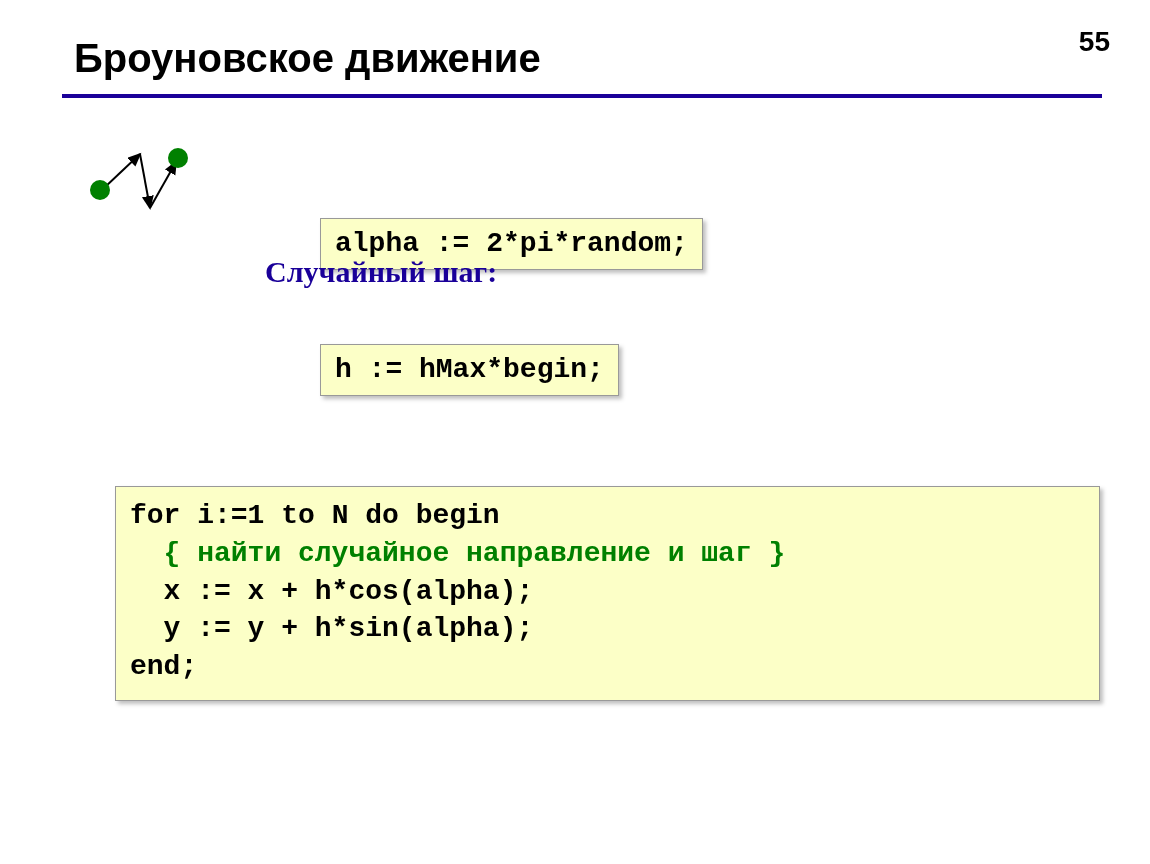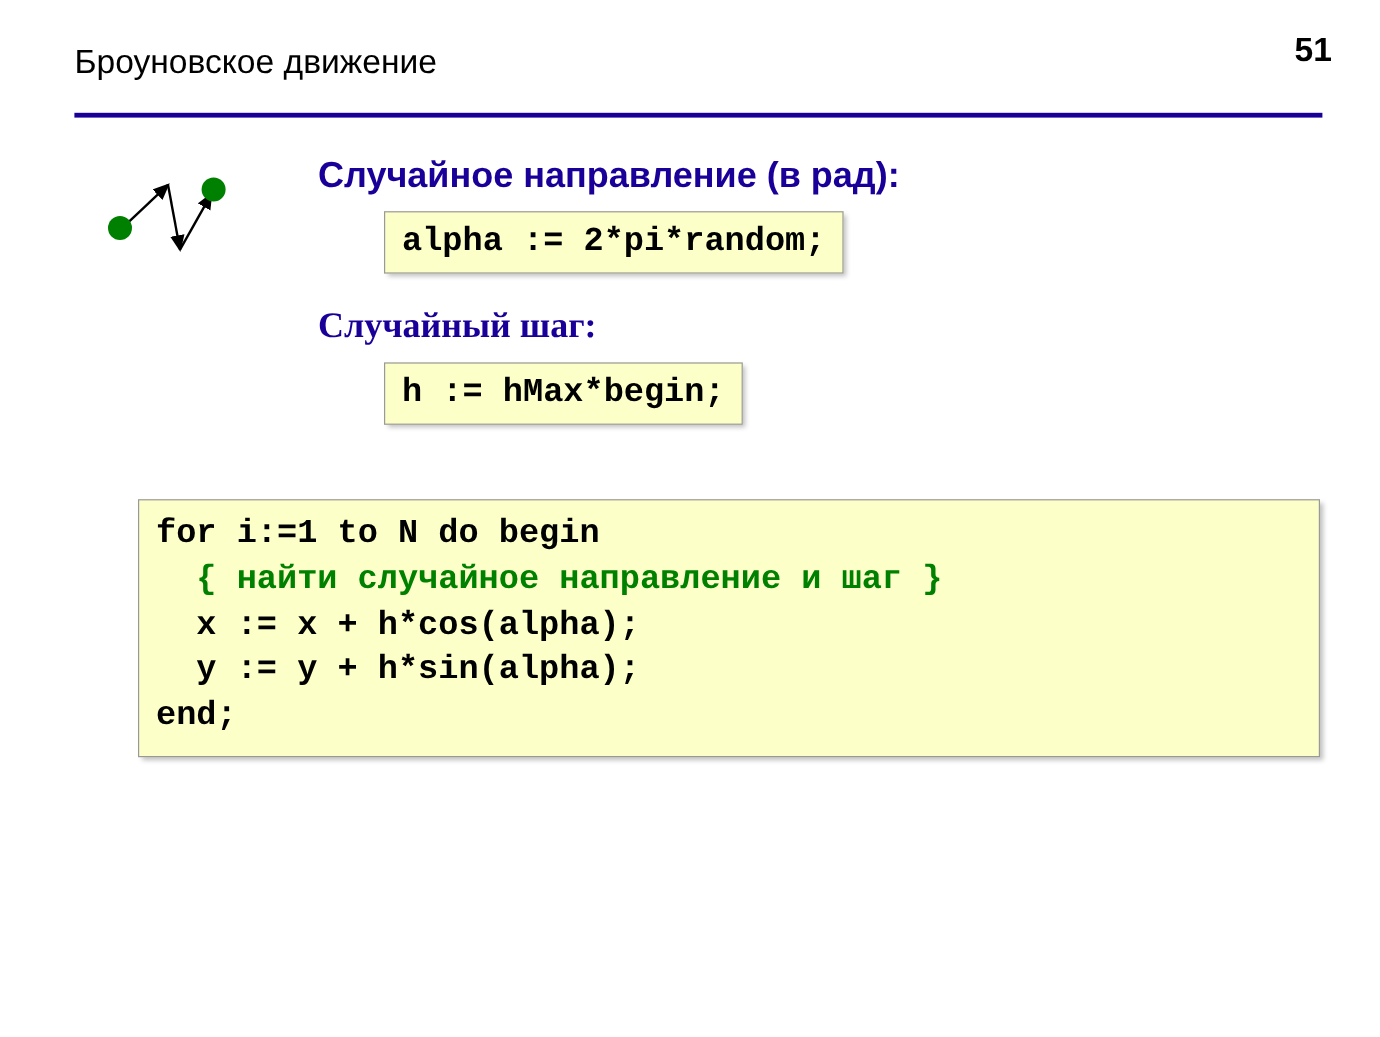--- a/index.html
+++ b/index.html
@@ -20,23 +20,23 @@
   .page-number {
     position: absolute;
     top: 26px;
     right: 40px;
     font-size: 28px;
     font-weight: bold;
   }
   .title {
     position: absolute;
     top: 36px;
-    left: 62px;
-    font-size: 28px;
-    font-weight: normal;
+    left: 74px;
+    font-size: 40px;
+    font-weight: bold;
   }
   .rule {
     position: absolute;
     top: 94px;
     left: 62px;
     width: 1040px;
     height: 0;
     border-bottom: 4px solid #1a0099;
   }
   .diagram {
@@ -61,60 +61,60 @@
     border: 1px solid #999;
     box-shadow: 3px 3px 4px rgba(0,0,0,0.25);
     font-family: "Courier New", Courier, monospace;
     font-size: 28px;
     font-weight: bold;
     color: #000;
     padding: 6px 14px;
     box-sizing: border-box;
     white-space: pre;
     line-height: 1.35;
+    margin-top: 42px;
   }
   .cb1 { position: absolute; top: 176px; left: 320px; }
   .cb2 { position: absolute; top: 302px; left: 320px; }
   .cb3 {
     position: absolute;
-    top: 416px;
+    top: 444px;
     left: 115px;
     width: 985px;
     padding: 10px 14px 14px 14px;
   }
   .indent { display: inline-block; width: 2ch; }
   .comment { color: #008000; }
 </style>
 </head>
 <body>
 
 <div class="slide">
 
-  <div class="page-number">51</div>
+  <div class="page-number">55</div>
 
   <div class="title">Броуновское движение</div>
 
   <div class="rule"></div>
 
   <svg class="diagram" viewBox="0 0 140 90">
     <defs>
       <marker id="arrowhead" markerWidth="8" markerHeight="8" refX="6" refY="3" orient="auto">
         <polygon points="0 0, 7 3, 0 6" fill="#000"></polygon>
       </marker>
     </defs>
 
     <line x1="24" y1="48" x2="60" y2="14" stroke="#000" stroke-width="2" marker-end="url(#arrowhead)"></line>
     <line x1="60" y1="14" x2="70" y2="68" stroke="#000" stroke-width="2" marker-end="url(#arrowhead)"></line>
     <line x1="70" y1="68" x2="96" y2="22" stroke="#000" stroke-width="2" marker-end="url(#arrowhead)"></line>
 
     <circle cx="20" cy="50" r="10" fill="#008000"></circle>
     <circle cx="98" cy="18" r="10" fill="#008000"></circle>
   </svg>
 
-  <div class="section-label sec1">Случайное направление (в рад):</div>
 
   <div class="codebox cb1">alpha := 2*pi*random;</div>
 
   <div class="section-label sec2">Случайный шаг:</div>
 
   <div class="codebox cb2">h := hMax*begin;</div>
 
 
   <div class="codebox cb3"><span>for i:=1 to N do begin</span>
 <span class="indent"></span><span class="comment">{ найти случайное направление и шаг }</span>

